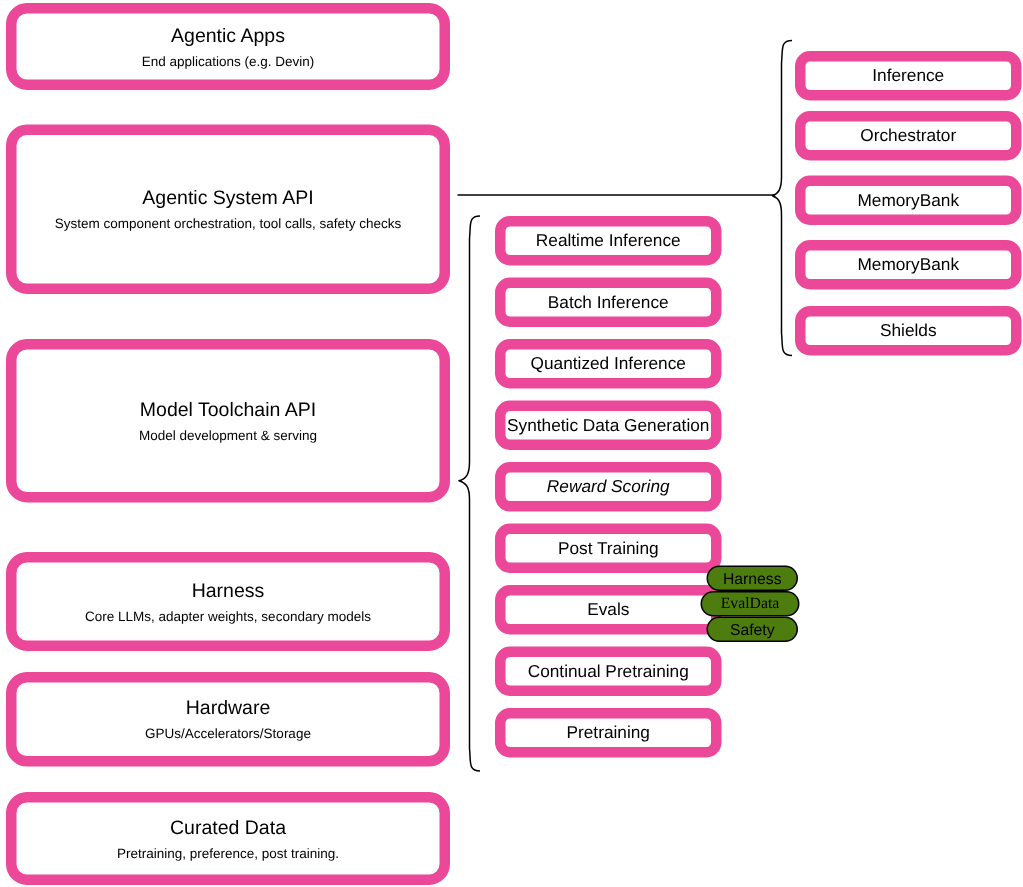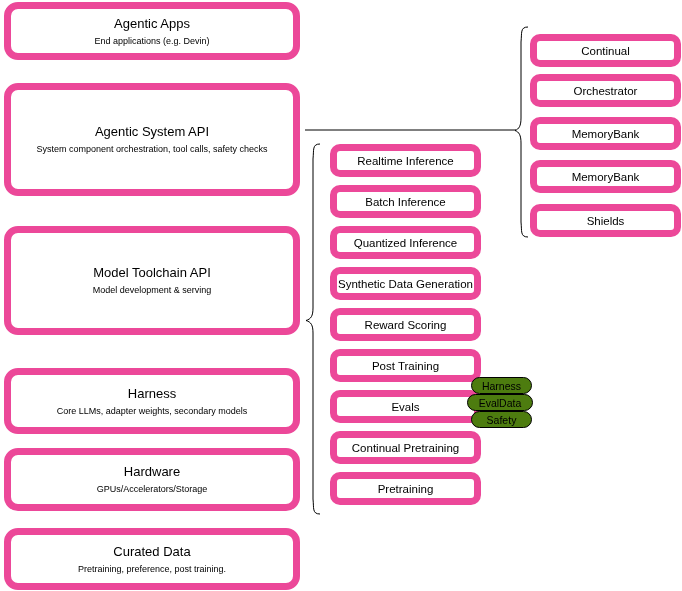--- a/index.html
+++ b/index.html
@@ -176,48 +176,48 @@
   </div>
   <div class="box mid-box" style="top:185px;">
     <div class="mid-label">Batch Inference</div>
   </div>
   <div class="box mid-box" style="top:226px;">
     <div class="mid-label">Quantized Inference</div>
   </div>
   <div class="box mid-box" style="top:267px;">
     <div class="mid-label">Synthetic Data Generation</div>
   </div>
-  <div class="box mid-box" style="top:308px;">
+  <div class="box mid-box" style="top:308px;font-style:italic;">
     <div class="mid-label">Reward Scoring</div>
   </div>
   <div class="box mid-box" style="top:349px;">
     <div class="mid-label">Post Training</div>
   </div>
   <div class="box mid-box" style="top:390px;">
     <div class="mid-label">Evals</div>
   </div>
   <div class="box mid-box" style="top:431px;">
     <div class="mid-label">Continual Pretraining</div>
   </div>
   <div class="box mid-box" style="top:472px;">
     <div class="mid-label">Pretraining</div>
   </div>
 
   <div class="pill" style="left:471px; top:377px; width:61px;">
     <span>Harness</span>
   </div>
-  <div class="pill" style="left:467px; top:394px; width:66px;">
+  <div class="pill" style="left:467px; top:394px; width:66px;font-family:Liberation Serif, serif;">
     <span>EvalData</span>
   </div>
   <div class="pill" style="left:471px; top:411px; width:61px;">
     <span>Safety</span>
   </div>
 
   <div class="box right-box" style="top:34px;">
-    <div class="right-label">Continual</div>
+    <div class="right-label">Inference</div>
   </div>
   <div class="box right-box" style="top:74px;">
     <div class="right-label">Orchestrator</div>
   </div>
   <div class="box right-box" style="top:117px;">
     <div class="right-label">MemoryBank</div>
   </div>
   <div class="box right-box" style="top:160px;">
     <div class="right-label">MemoryBank</div>
   </div>

